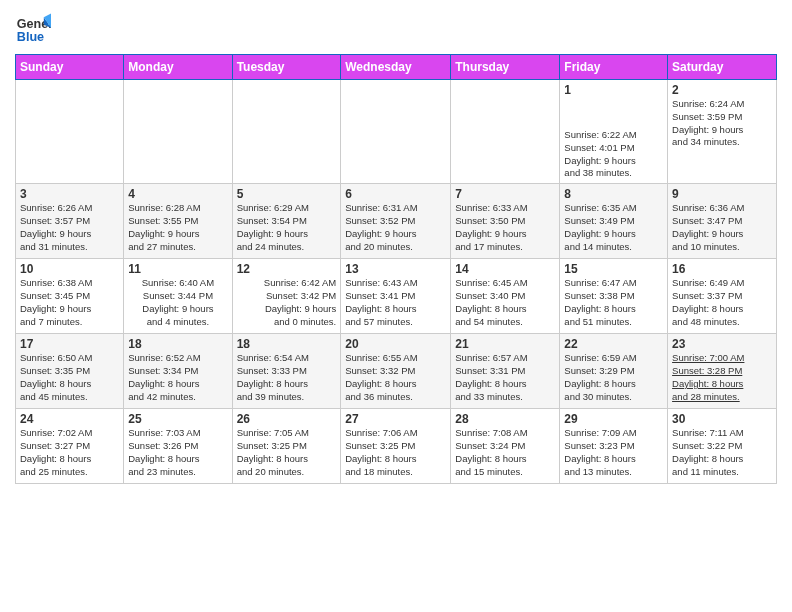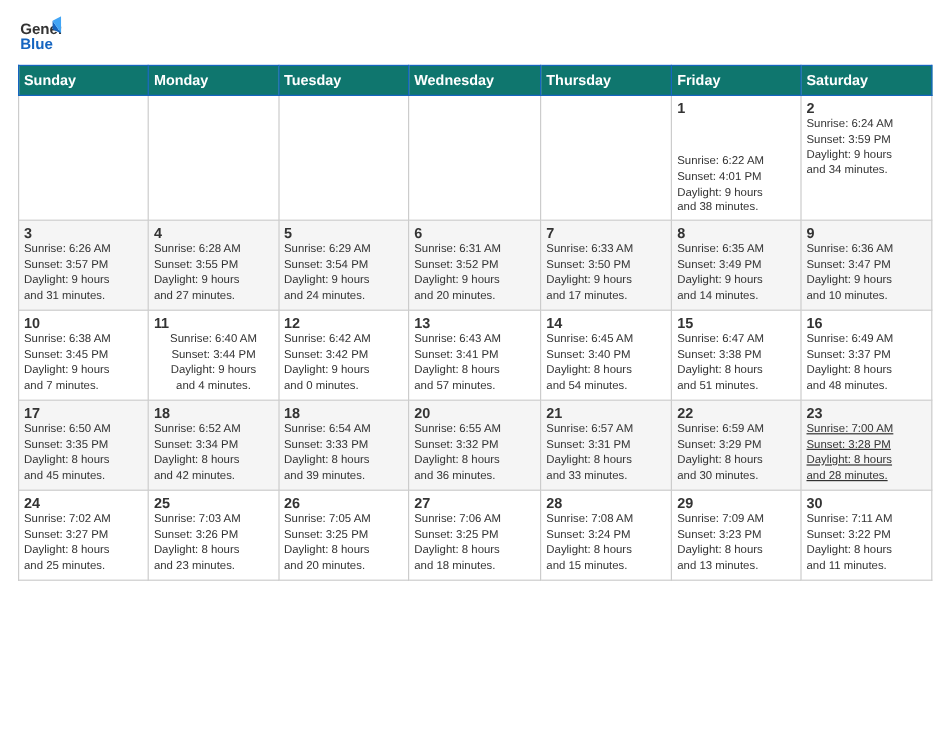--- a/index.html
+++ b/index.html
@@ -39,21 +39,21 @@
     }
     .location {
       font-size: 15px;
       color: #555;
     }
     table {
       width: 100%;
       border-collapse: collapse;
     }
     thead tr th {
-      background-color: #0f766e;
+      background-color: #d946ef;
       color: #fff;
       font-size: 12px;
       font-weight: bold;
       padding: 5px 4px;
       text-align: left;
       border: 1px solid #1565c0;
     }
     tbody tr td {
       border: 1px solid #ccc;
       vertical-align: top;
@@ -196,21 +196,21 @@
           </td>
           <td>
             <span class="day-num">11</span>
             <div class="day-info" style="white-space: pre-line; text-align: center;">Sunrise: 6:40 AM
 Sunset: 3:44 PM
 Daylight: 9 hours
 and 4 minutes.</div>
           </td>
           <td>
             <span class="day-num">12</span>
-            <div class="day-info" style="white-space: pre-line;">Sunrise: 6:42 AM
+            <div class="day-info" style="white-space: pre-line; text-align: right;">Sunrise: 6:42 AM
 Sunset: 3:42 PM
 Daylight: 9 hours
 and 0 minutes.</div>
           </td>
           <td>
             <span class="day-num">13</span>
             <div class="day-info" style="white-space: pre-line;">Sunrise: 6:43 AM
 Sunset: 3:41 PM
 Daylight: 8 hours
 and 57 minutes.</div>

